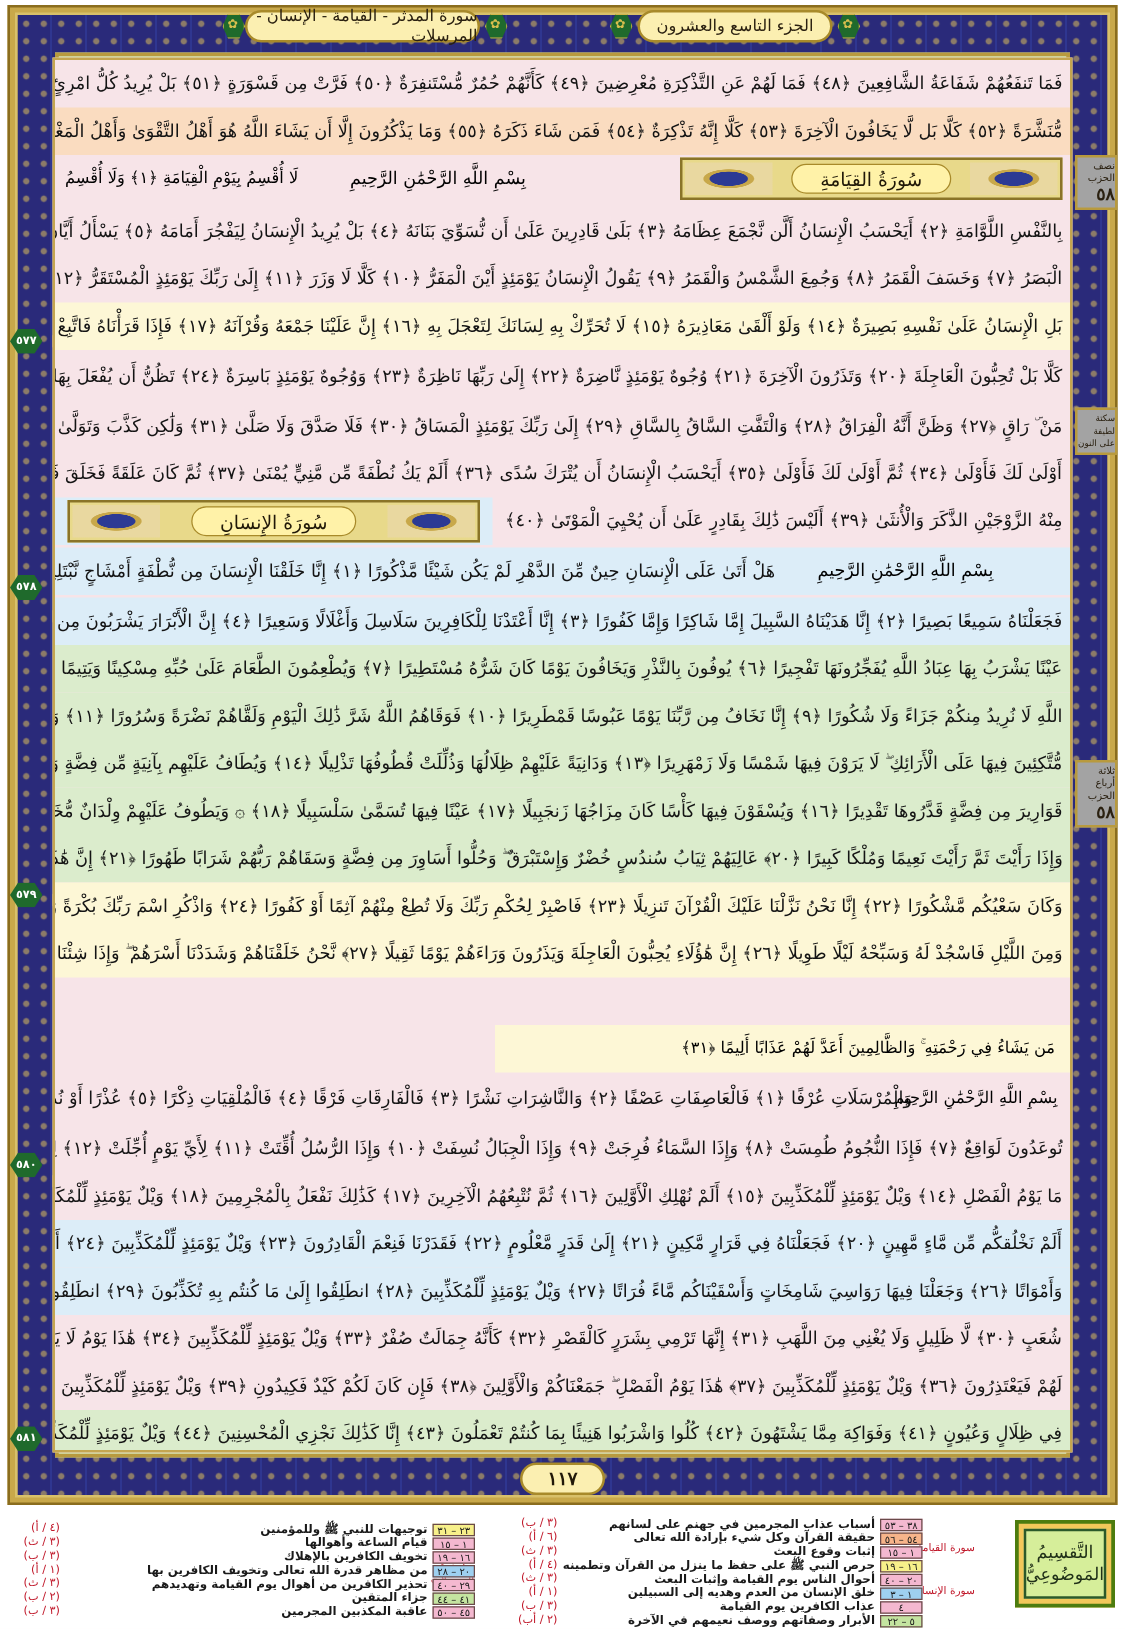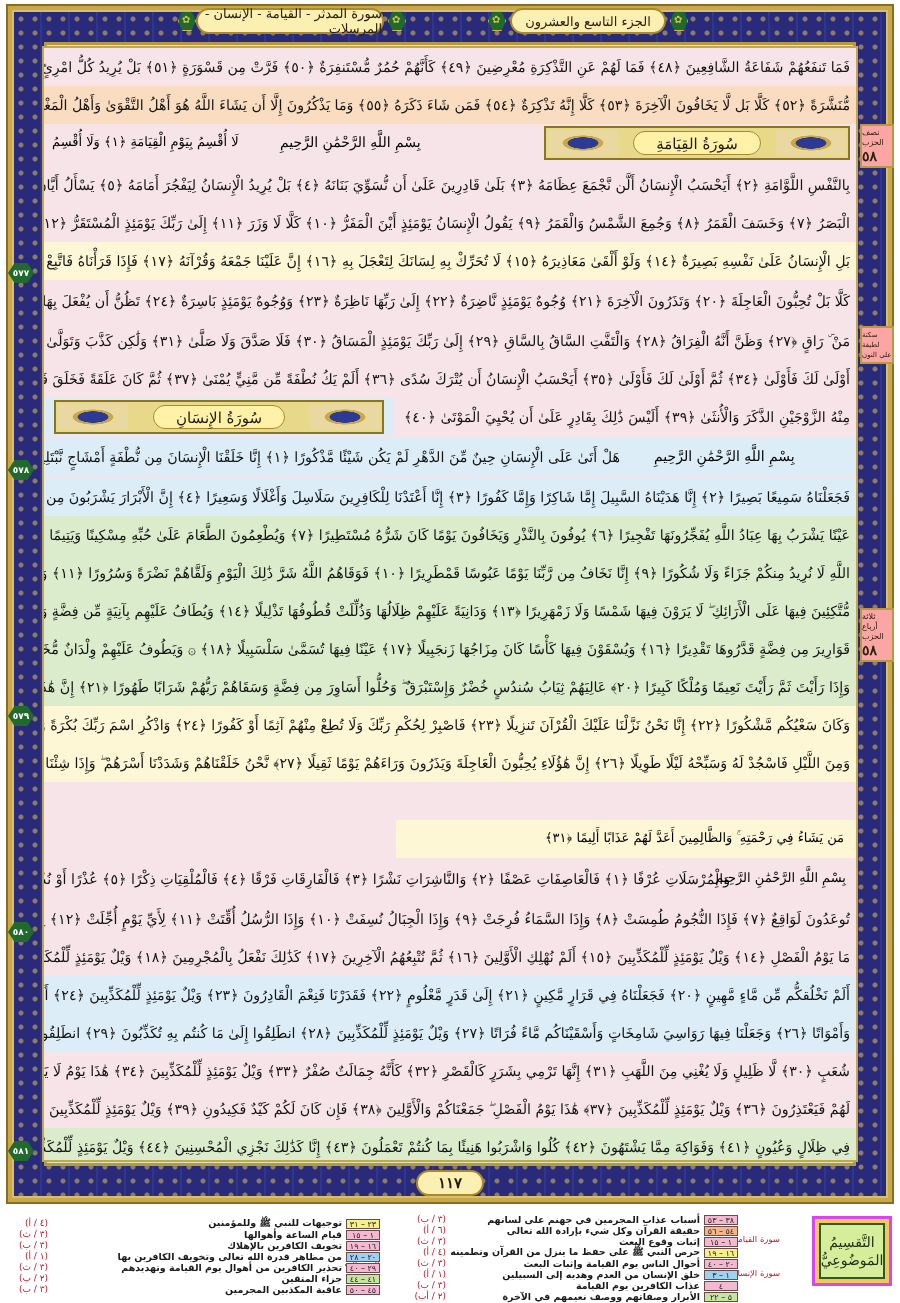--- a/index.html
+++ b/index.html
@@ -44,22 +44,22 @@
   }
   .hdr-medallion::after { content: "✿"; color: #d9bf4e; font-size: 10px; position: absolute; left: 3px; top: 2px; }
 
   
   .side-medal {
     position: absolute; width: 26px; height: 20px; background: #1f6a2c;
     clip-path: polygon(25% 0,75% 0,100% 50%,75% 100%,25% 100%,0 50%);
     color: #fff; font-size: 9px; font-weight: bold; text-align: center; line-height: 20px;
   }
   .side-tag {
-    position: absolute; width: 34px; background: #fca5a5; border: 2px solid #b89a3e;
-    font-family: "DejaVu Serif", serif; font-size: 8px; color: #2a2010; text-align: left;
+    position: absolute; width: 34px; background: #a3a3a3; border: 2px solid #b89a3e;
+    font-family: "DejaVu Serif", serif; font-size: 8px; color: #2a2010; text-align: right;
     line-height: 10px; padding: 2px 0; direction: rtl;
   }
   .side-tag .num { font-size: 14px; font-weight: bold; line-height: 16px; display: block; }
   .side-pointer {
     position: absolute; width: 0; height: 0;
     border-top: 5px solid transparent; border-bottom: 5px solid transparent;
   }
 
   
   .line {
@@ -97,21 +97,21 @@
   .page-number {
     position: absolute; left: 416px; top: 1170px; width: 68px; height: 26px; border-radius: 13px;
     background: #fbefb1; border: 2px solid #a88a2a; text-align: center; line-height: 22px;
     font-family: "DejaVu Serif", serif; font-weight: bold; font-size: 15px; color: #201808;
   }
 
   
   .legend { position: absolute; left: 0; top: 1212px; width: 900px; height: 91px; font-size: 9.5px; color: #1a1a1a; }
   .legend .logo {
     position: absolute; right: 8px; top: 4px; width: 80px; height: 70px; background: #f3c85a;
-    border: 3px solid #d946ef; padding: 4px;
+    border: 3px solid #4d7c0f; padding: 4px;
   }
   .legend .logo .inner {
     width: 100%; height: 100%; background: #d6ee9a; border: 2px solid #2c5a2a;
     display: flex; flex-direction: column; align-items: center; justify-content: center;
     font-family: "DejaVu Serif", serif; font-size: 14px; color: #203018; line-height: 18px; direction: rtl;
   }
   .lg-row { position: absolute; height: 11px; display: flex; align-items: center; direction: rtl; white-space: nowrap; }
   .lg-range { display: inline-block; width: 34px; height: 10px; border: 1px solid #6a4a4a; font-size: 8px; text-align: center; line-height: 9px; margin-left: 4px; direction: ltr; }
   .lg-text { font-weight: bold; font-size: 9.5px; }
   .lg-hizb { position: absolute; color: #c0182a; font-size: 9px; direction: rtl; }

